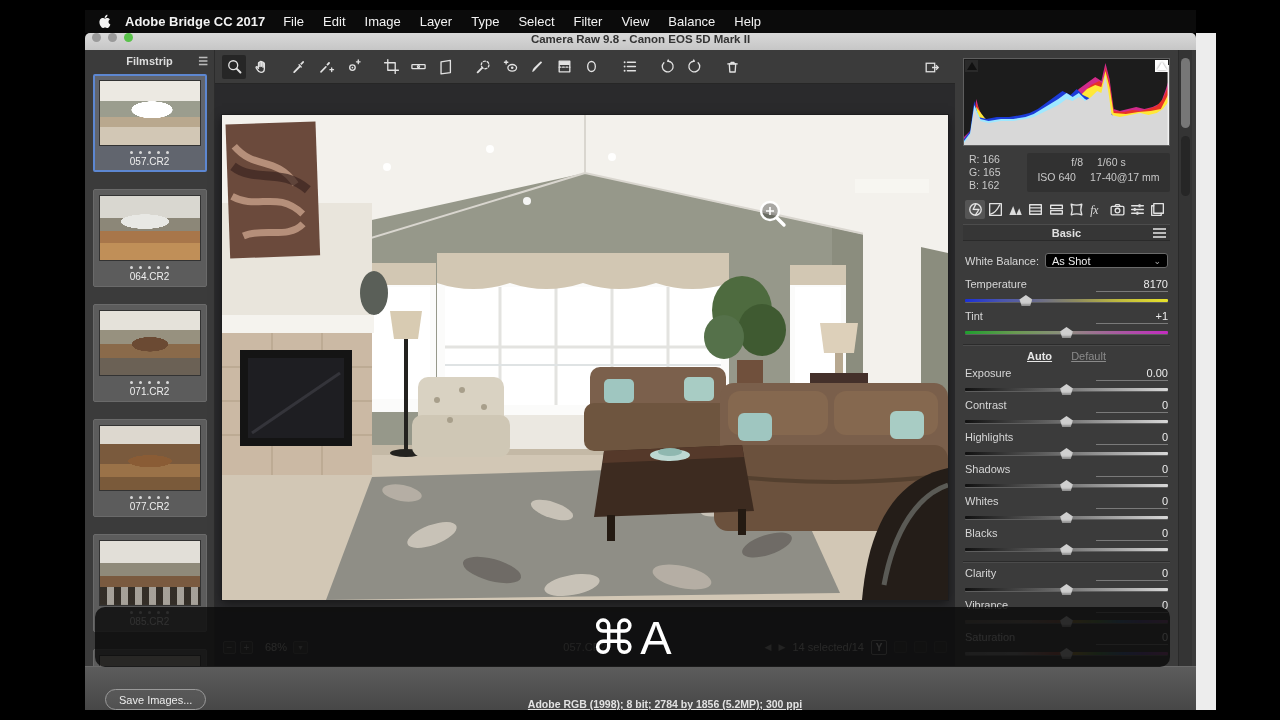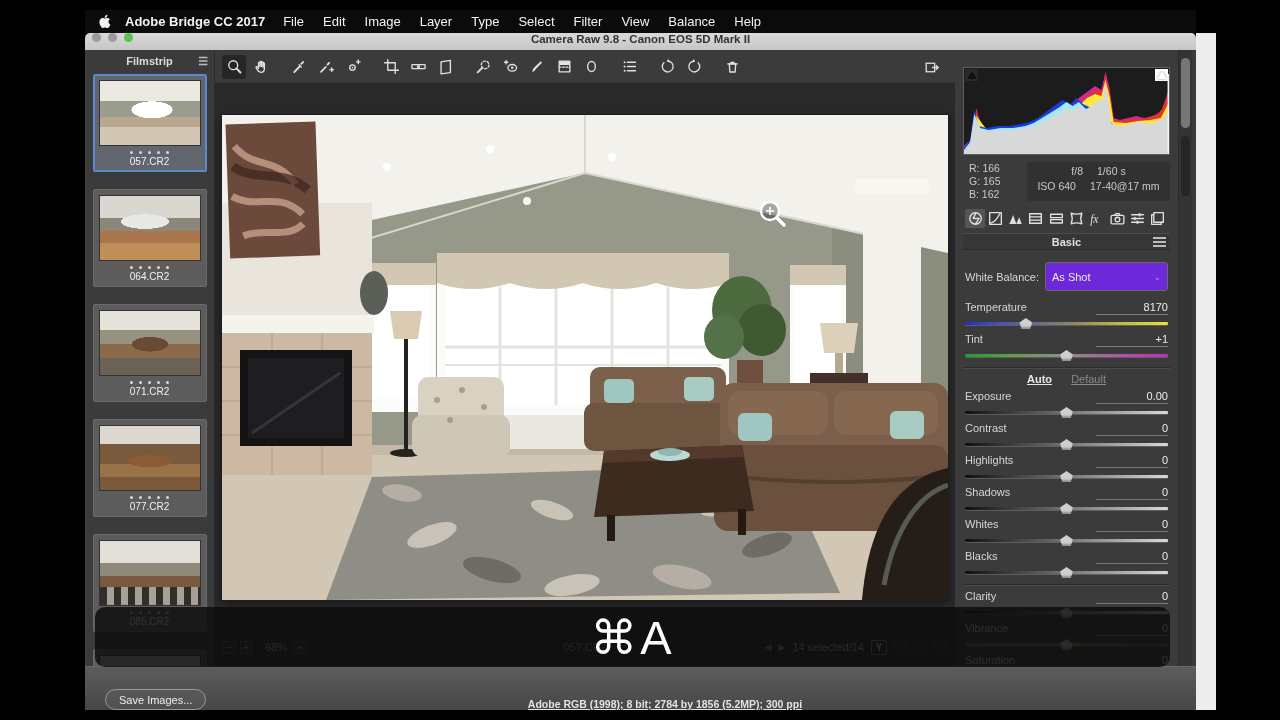--- a/index.html
+++ b/index.html
@@ -88,21 +88,21 @@
   #bb-filename { position:absolute; left:0; right:0; text-align:center; color:#9a9a9a; }
   #bb-right { margin-left:auto; display:flex; align-items:center; gap:7px; padding-right:8px; position:relative; }
   .navarr { color:#999; font-size:9px; }
   #sel-count { color:#b5b5b5; }
   #toggle-y { width:16px; height:15px; border:1px solid #8a8a8a; border-radius:2px; color:#ddd;
               font-size:10px; font-weight:bold; text-align:center; line-height:14px; }
   .dimbox { width:13px; height:12px; border:1px solid #3f3f3f; border-radius:2px; background:#2f2f2f; }
 
   
   #rightpanel { left:955px; top:50px; width:223px; height:616px; background:#3b3b3b;
-                padding:17px 8px 0 8px; color:#d6d6d6; }
+                padding:8px 8px 0 8px; color:#d6d6d6; }
   #histogram-box { position:relative; height:88px; background:#1c1c1c; border:1px solid #5e5e5e; }
   #histogram-box svg { display:block; width:100%; height:100%; }
   .clip { position:absolute; top:1px; width:13px; height:12px; display:flex; align-items:flex-start; justify-content:center; }
   .clip.left { left:1px; background:#2a2a2a; }
   .clip.right { right:1px; background:#fff; }
   .tri-dark { width:0; height:0; border-left:5px solid transparent; border-right:5px solid transparent;
               border-bottom:8px solid #111; margin-top:2px; }
   .tri-white { width:0; height:0; border-left:5px solid transparent; border-right:5px solid transparent;
                border-bottom:8px solid #fff; margin-top:2px; }
   .clip.right .tri-white { border-bottom-color:#fff; filter:drop-shadow(0 0 1px #888); }
@@ -115,21 +115,21 @@
   .ptab { width:20px; height:19px; display:flex; align-items:center; justify-content:center; border-radius:2px; }
   .ptab.active { background:#555; }
   #basic-header { margin-top:5px; height:17px; background:#363636; border-top:1px solid #4c4c4c;
                   border-bottom:1px solid #2a2a2a; display:flex; align-items:center; justify-content:center;
                   font-size:11px; font-weight:bold; color:#e0e0e0; position:relative; }
   #basic-menu { position:absolute; right:4px; top:3px; width:13px; height:10px;
                 border-top:2px solid #bbb; border-bottom:2px solid #bbb; }
   #basic-menu::after { content:""; display:block; margin-top:2px; border-top:2px solid #bbb; }
 
   #wb-row { display:flex; align-items:center; margin:12px 2px 10px; font-size:11px; }
-  #wb-select { margin-left:6px; flex:1; height:29px; background:#6d28d9; border:1px solid #6a6a6a;
+  #wb-select { margin-left:6px; flex:1; height:15px; background:#000000; border:1px solid #6a6a6a;
                border-radius:3px; display:flex; align-items:center; padding:0 6px; color:#ececec; }
   #wb-select .chev { margin-left:auto; color:#aaa; font-size:9px; }
 
   .slider-row { margin:0 2px 3px; }
   .slider-head { display:flex; align-items:baseline; font-size:11px; height:15px; }
   .slider-label { color:#d6d6d6; }
   .slider-value { margin-left:auto; width:72px; text-align:right; color:#ececec;
                   border-bottom:1px solid #7a7a7a; padding-bottom:1px; font-size:11px; }
   .slider-track-wrap { position:relative; height:13px; margin-top:1px; }
   .slider-track { position:absolute; left:0; right:0; top:5px; height:3px; border-radius:1px;

